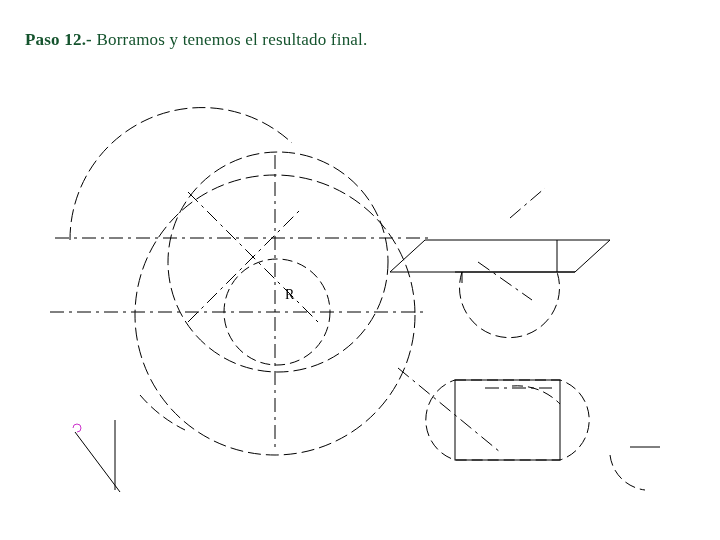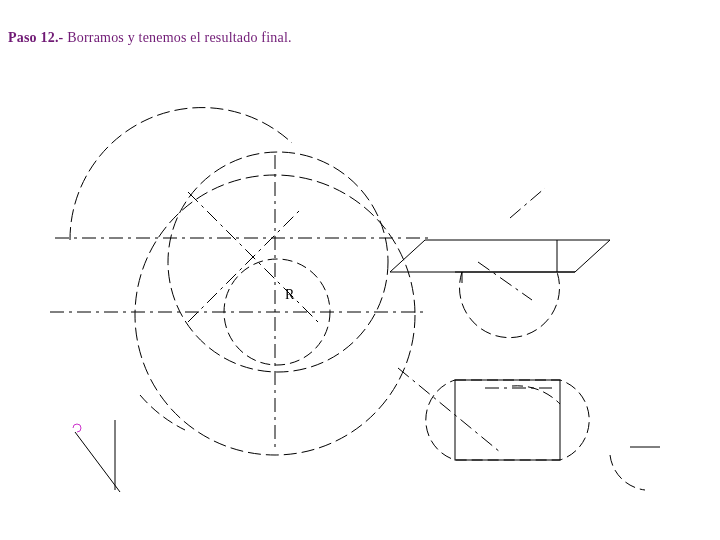--- a/index.html
+++ b/index.html
@@ -17,24 +17,24 @@
   #slide {
     position: absolute;
     left: 0;
     top: 0;
     width: 720px;
     height: 540px;
     background: #ffffff;
   }
   #caption {
     position: absolute;
-    left: 8px;
+    left: 25px;
     top: 30px;
-    font-size: 14px;
-    color: #701a75;
+    font-size: 17px;
+    color: #14532d;
     white-space: nowrap;
     letter-spacing: 0.2px;
   }
   #caption .step {
     font-weight: bold;
   }
   #caption .rest {
     font-weight: normal;
   }
   #drawing {

